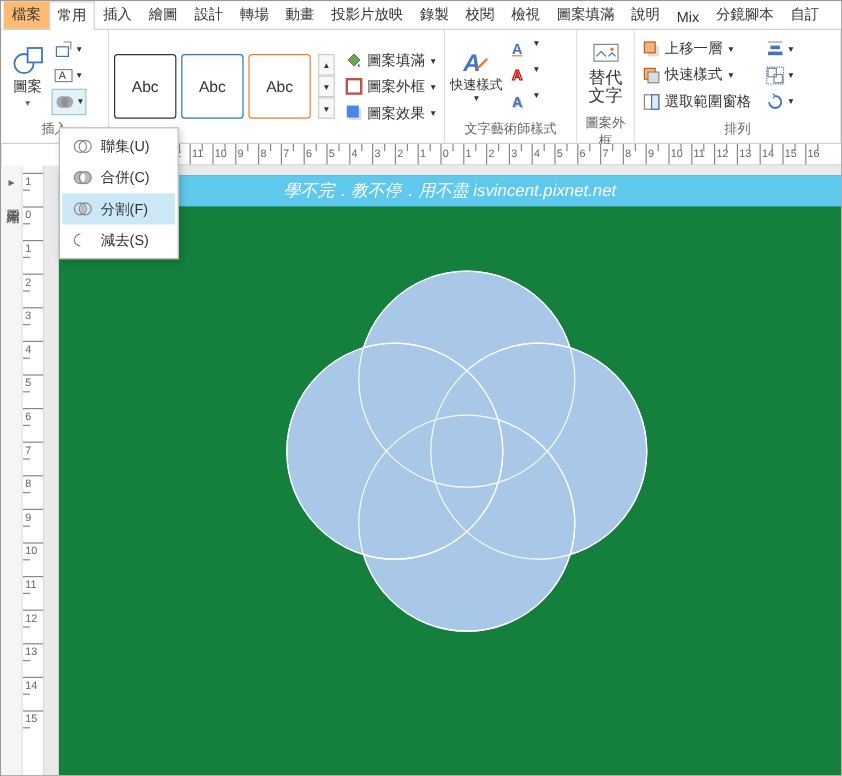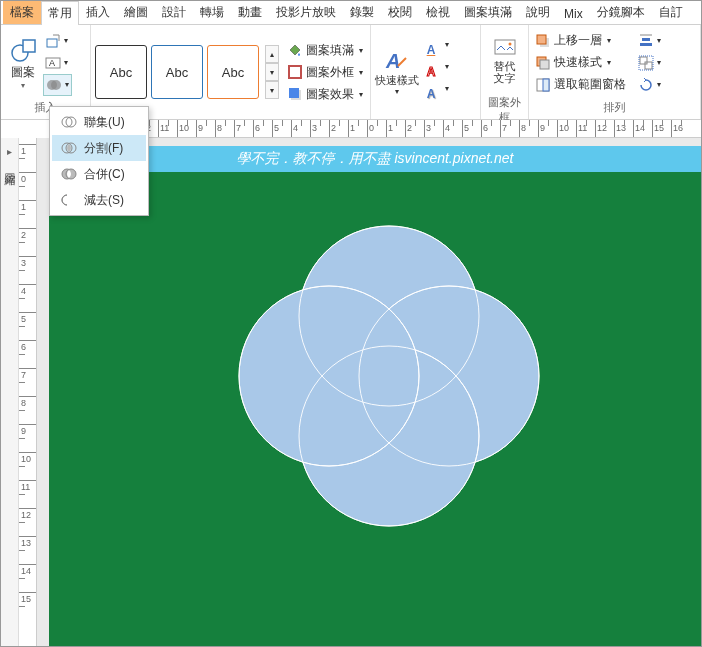--- a/index.html
+++ b/index.html
@@ -178,31 +178,32 @@
         <div class="wa-row">
             <div class="wa-btn" style="color:transparent;-webkit-text-stroke:1px #c00">A</div>
             <span style="font-size:8px">▾</span>
           </div>
         <div class="wa-row">
             <div class="wa-btn" style="color:#4472c4;text-shadow:1px 1px 1px #aaa">A</div>
             <span style="font-size:8px">▾</span>
           </div>
       </div>
     </div>
+    <div class="group-label">文字藝術師樣式</div>
   </div>
 
   <div class="group" style="width:48px">
     <div class="group-content">
       <div class="big-btn" style="width:40px">
         <svg width="24" height="24">
             <rect x="2" y="4" width="20" height="14" fill="none" stroke="#888"></rect>
             <path d="M4 14 L8 10 L12 14 M14 14 L17 11 L20 14" fill="none" stroke="#4472c4"></path>
             <circle cx="17" cy="8" r="1.5" fill="#ed7d31"></circle>
           </svg>
-        <span style="font-size:11px;line-height:1.1;text-align:center;white-space:pre">替代
+        <span style="font-size:14px;line-height:1.1;text-align:center;white-space:pre">替代
 文字</span>
       </div>
     </div>
     <div class="group-label">圖案外框</div>
   </div>
 
   <div class="group" style="flex:1">
     <div class="group-content">
       <div class="col">
         <div class="small-row">
@@ -262,39 +263,39 @@
 <div class="dropdown-menu">
   <div class="menu-item">
     <span class="menu-icon">
         <svg width="18" height="18">
           <circle cx="7" cy="9" r="5" fill="none" stroke="#888"></circle>
           <circle cx="11" cy="9" r="5" fill="none" stroke="#888"></circle>
         </svg>
       </span>
     <span>聯集(U)</span>
   </div>
+  <div class="menu-item">
+    <span class="menu-icon">
+        <svg width="18" height="18">
+          <circle cx="7" cy="9" r="5" fill="#bbb" stroke="#888"></circle>
+          <circle cx="11" cy="9" r="5" fill="#bbb" stroke="#888"></circle>
+          <path d="M9 5 A5 5 0 0 1 9 13 A5 5 0 0 1 9 5" fill="#fff"></path>
+        </svg>
+      </span>
+    <span>合併(C)</span>
+  </div>
   <div class="menu-item highlighted">
     <span class="menu-icon">
         <svg width="18" height="18">
           <circle cx="7" cy="9" r="5" fill="none" stroke="#888"></circle>
           <circle cx="11" cy="9" r="5" fill="none" stroke="#888"></circle>
           <path d="M9 5 A5 5 0 0 1 9 13 A5 5 0 0 1 9 5" fill="#bbb"></path>
         </svg>
       </span>
     <span>分割(F)</span>
-  </div>
-  <div class="menu-item">
-    <span class="menu-icon">
-        <svg width="18" height="18">
-          <circle cx="7" cy="9" r="5" fill="#bbb" stroke="#888"></circle>
-          <circle cx="11" cy="9" r="5" fill="#bbb" stroke="#888"></circle>
-          <path d="M9 5 A5 5 0 0 1 9 13 A5 5 0 0 1 9 5" fill="#fff"></path>
-        </svg>
-      </span>
-    <span>合併(C)</span>
   </div>
   <div class="menu-item">
     <span class="menu-icon">
         <svg width="18" height="18">
           <path d="M7 4 A5 5 0 1 0 7 14 A5 5 0 0 1 7 4" fill="#bbb" stroke="#888"></path>
         </svg>
       </span>
     <span>減去(S)</span>
   </div>
 </div>

